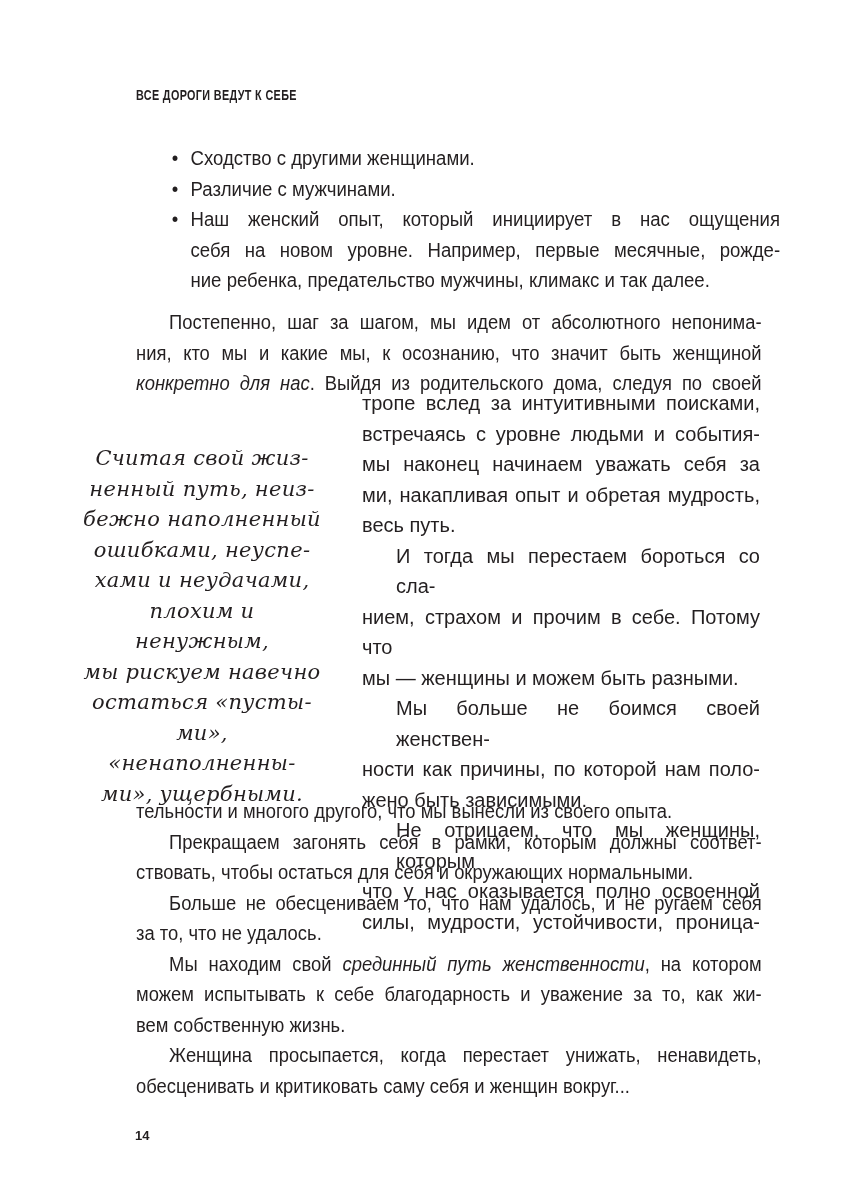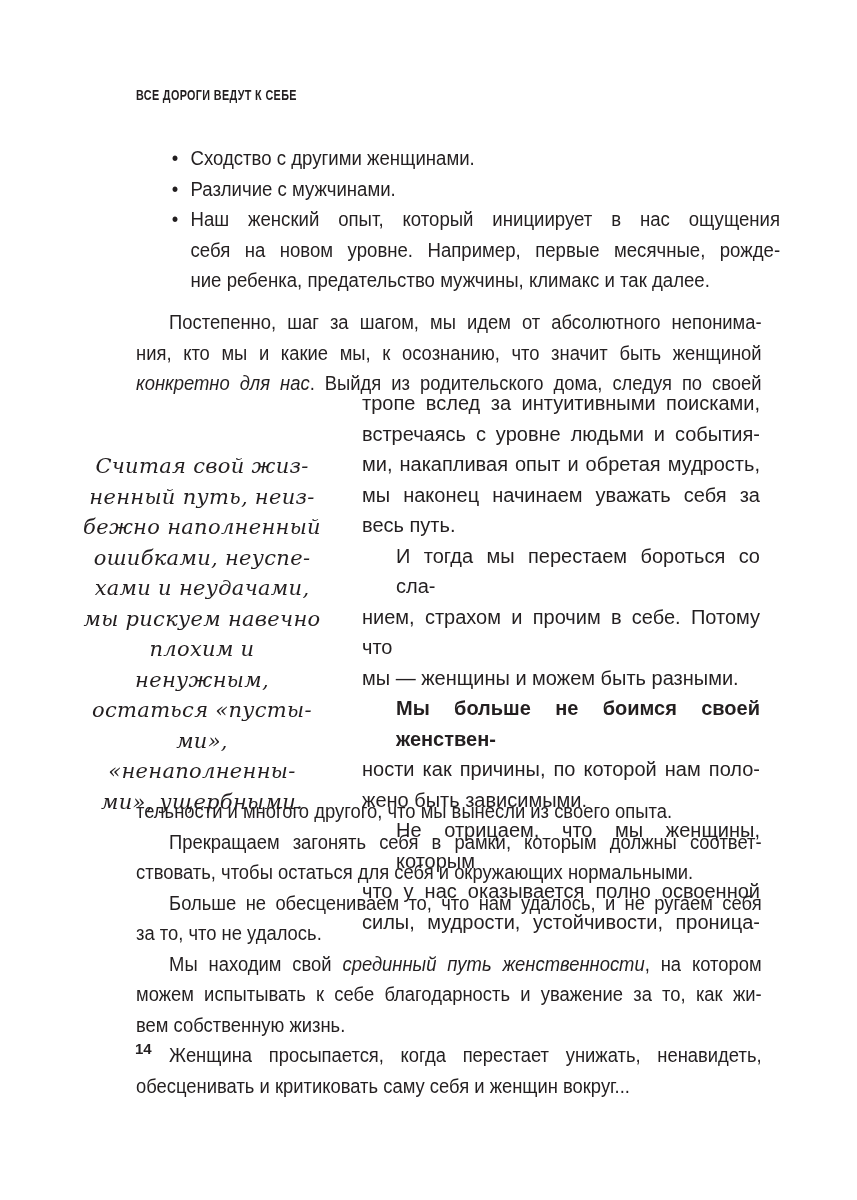--- a/index.html
+++ b/index.html
@@ -22,23 +22,23 @@
   }
   .dots {
     position: absolute; left: 0; width: 240px; height: 4px;
     font-family: "DejaVu Serif", serif; font-size: 14px; line-height: 4px; letter-spacing: 2.5px; color: #231f20; overflow: hidden; white-space: nowrap;
   }
   .dots.top { top: 4px; }
   .dots.bottom { top: 358px; }
   .quote-text {
     position: absolute; left: 0; top: 40px; width: 240px;
     font-family: "DejaVu Serif", serif; font-style: italic; font-size: 21px; line-height: 30.5px;
-    text-align: center; color: #231f20; letter-spacing: 0.3px; margin-top: 8px;
+    text-align: center; color: #231f20; letter-spacing: 0.3px;
   }
-  .page-number { position: absolute; left: 135px; top: 1040px; font-family: "Liberation Sans", sans-serif; font-weight: bold; font-size: 15px; color: #231f20; }
+  .page-number { position: absolute; left: 135px; top: 1128px; font-family: "Liberation Sans", sans-serif; font-weight: bold; font-size: 13px; color: #231f20; }
   em { font-style: italic; }
   .condensed { transform: scaleX(0.92); transform-origin: left top; }
 </style>
 </head>
 <body>
 
 <div class="running-head">Все дороги ведут к себе</div>
 
 <ul class="bullets body-text">
   <li>
@@ -59,47 +59,47 @@
 
 <div class="para body-text condensed" style="left:136px; top:307px; width:680px;">
   <span class="just" style="padding-left:36px;">Постепенно, шаг за шагом, мы идем от абсолютного непонима-</span>
   <span class="just">ния, кто мы и какие мы, к осознанию, что значит быть женщиной</span>
   <span class="just"><em>конкретно для нас</em><span>. Выйдя из родительского дома, следуя по своей</span></span>
 </div>
 
 <div class="para body-text" style="left:362px; top:388px; width:398px;">
   <span class="just">тропе вслед за интуитивными поисками,</span>
   <span class="just">встречаясь с уровне людьми и события-</span>
+  <span class="just">мы наконец начинаем уважать себя за</span>
   <span class="just">ми, накапливая опыт и обретая мудрость,</span>
-  <span class="just">мы наконец начинаем уважать себя за</span>
   <span class="p-line">весь путь.</span>
 
   <span class="just" style="padding-left:34px;">И тогда мы перестаем бороться со сла-</span>
   <span class="just">нием, страхом и прочим в себе. Потому что</span>
   <span class="p-line">мы — женщины и можем быть разными.</span>
 
-  <span class="just" style="padding-left:34px;font-weight:bold;">Мы больше не боимся своей женствен-</span>
+  <span class="just" style="padding-left:34px;">Мы больше не боимся своей женствен-</span>
   <span class="just">ности как причины, по которой нам поло-</span>
   <span class="p-line">жено быть зависимыми.</span>
 
   <span class="just" style="padding-left:34px;">Не отрицаем, что мы женщины, которым</span>
   <span class="just">что у нас оказывается полно освоенной</span>
   <span class="just">силы, мудрости, устойчивости, проница-</span>
 </div>
 
 <div class="quote-box">
   <div class="dots top">. ........................</div>
   <div class="quote-text">
     <div>Считая свой жиз-</div>
     <div>ненный путь, неиз-</div>
     <div>бежно наполненный</div>
     <div>ошибками, неуспе-</div>
     <div>хами и неудачами,</div>
+    <div>плохим и ненужным,</div>
     <div>мы рискуем навечно</div>
-    <div>плохим и ненужным,</div>
     <div>остаться «пусты-</div>
     <div>ми», «ненаполненны-</div>
     <div>ми», ущербными.</div>
   </div>
   <div class="dots bottom">. ........................</div>
 </div>
 
 <div class="para body-text condensed" style="left:136px; top:796px; width:680px;">
   <span class="p-line">тельности и многого другого, что мы вынесли из своего опыта.</span>
 

